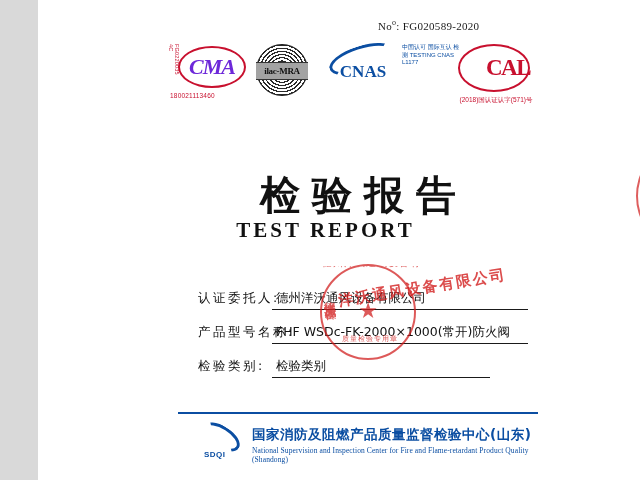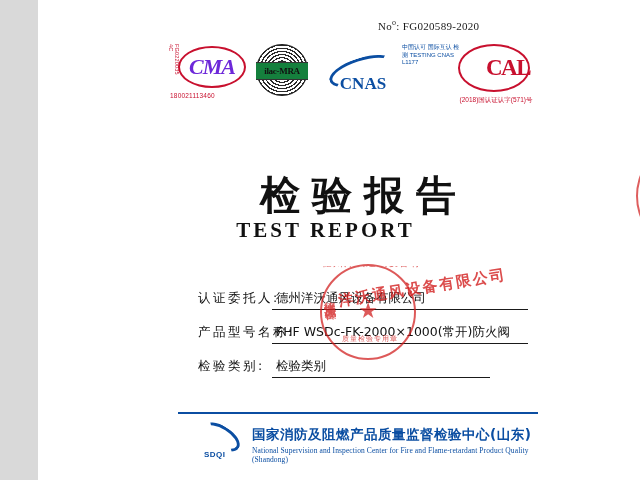--- a/index.html
+++ b/index.html
@@ -111,38 +111,38 @@
     background:
       repeating-radial-gradient(circle at 50% 50%, #ffffff 0 2px, #2a2a2a 2px 3.2px);
     box-sizing: border-box;
   }
   .ilac-band {
     position: absolute;
     left: 0px;
     top: 20px;
     width: 52px;
     height: 16px;
-    background: #15803d;
+    background: #a3a3a3;
     border-top: 1px solid #333;
     border-bottom: 1px solid #333;
     text-align: center;
     line-height: 16px;
     font-size: 9px;
     font-weight: bold;
     color: #111;
     font-family: "Liberation Serif", serif;
     letter-spacing: -0.3px;
   }
 
   
   .logo-cnas { left: 148px; }
   .cnas-mark {
     position: absolute;
     left: 0;
-    top: 16px;
+    top: 4px;
     width: 74px;
     height: 44px;
     text-decoration: underline;
   }
   .cnas-swoosh {
     position: absolute;
     left: 2px;
     top: 0px;
     width: 66px;
     height: 26px;

